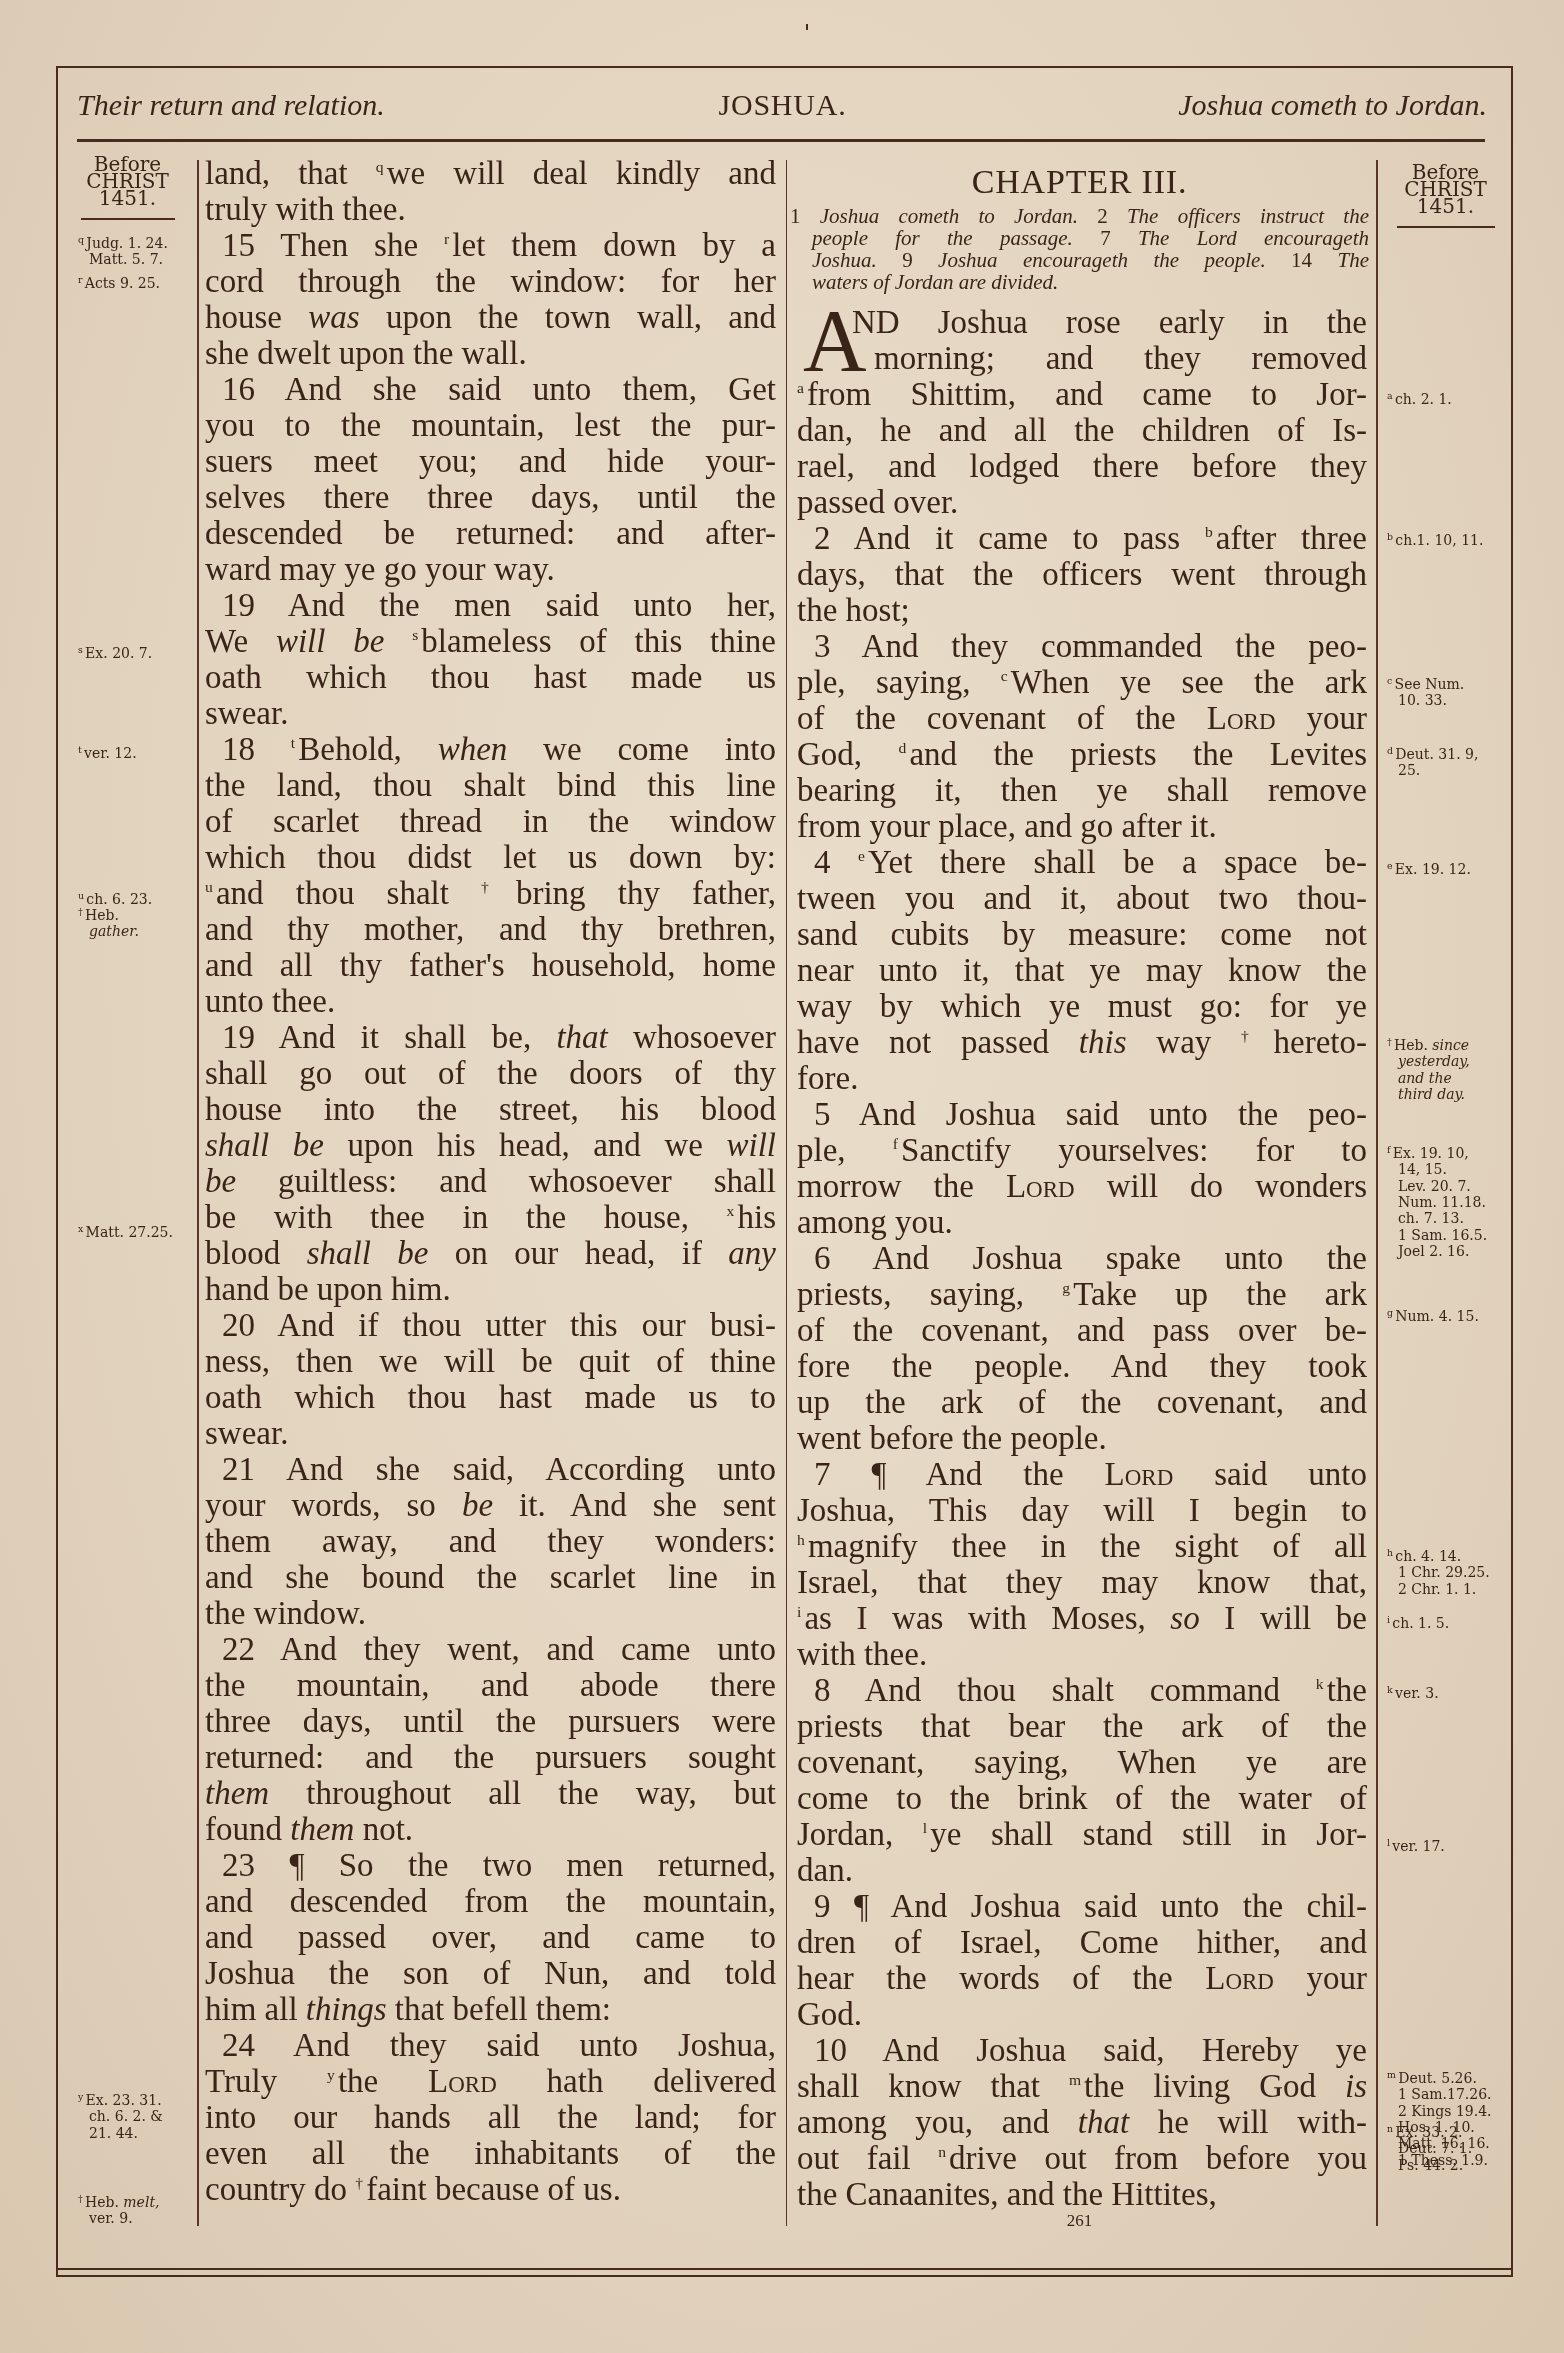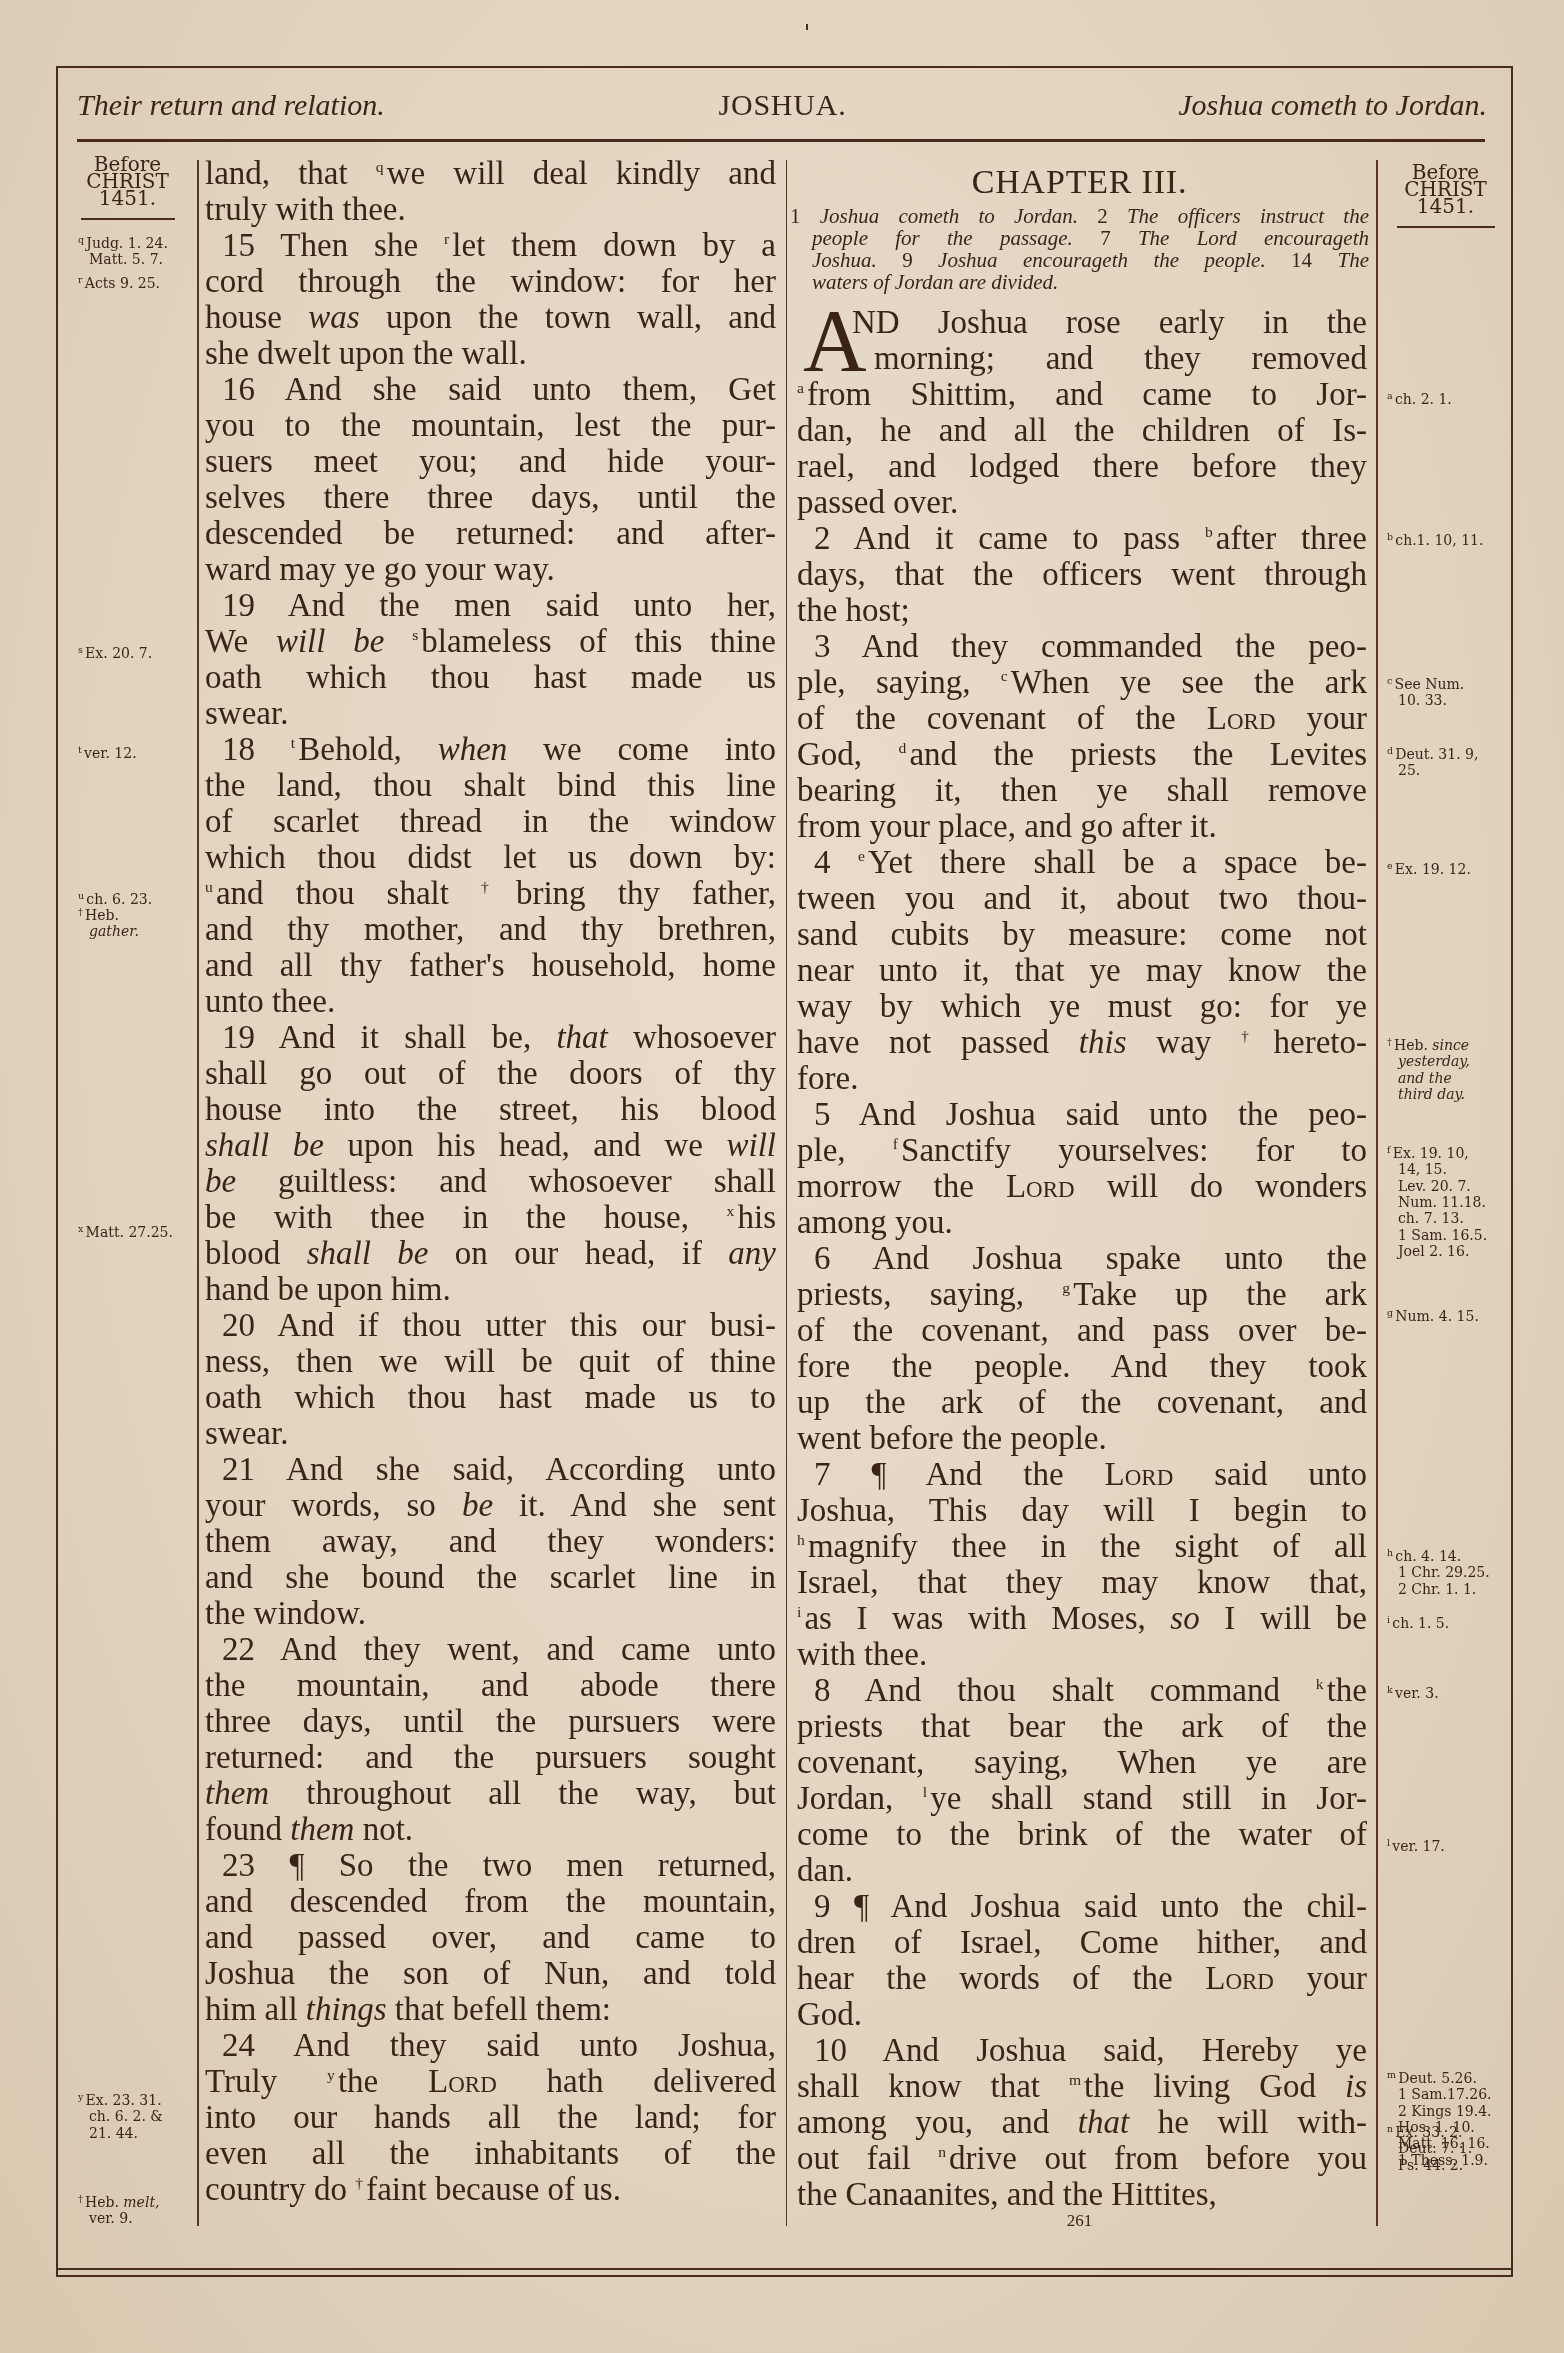--- a/index.html
+++ b/index.html
@@ -273,22 +273,22 @@
     <span class="ln last">went before the people.</span>
     <span class="ln ind">7 ¶ And the <span class="sc">Lord</span> said unto</span>
     <span class="ln">Joshua, This day will I begin to</span>
     <span class="ln"><sup class="n">h</sup>magnify thee in the sight of all</span>
     <span class="ln">Israel, that they may know that,</span>
     <span class="ln"><sup class="n">i</sup>as I was with Moses, <span class="it">so</span> I will be</span>
     <span class="ln last">with thee.</span>
     <span class="ln ind">8 And thou shalt command <sup class="n">k</sup>the</span>
     <span class="ln">priests that bear the ark of the</span>
     <span class="ln">covenant, saying, When ye are</span>
+    <span class="ln">come to the brink of the water of</span>
     <span class="ln">Jordan, <sup class="n">l</sup>ye shall stand still in Jor-</span>
-    <span class="ln">come to the brink of the water of</span>
     <span class="ln last">dan.</span>
     <span class="ln ind">9 ¶ And Joshua said unto the chil-</span>
     <span class="ln">dren of Israel, Come hither, and</span>
     <span class="ln">hear the words of the <span class="sc">Lord</span> your</span>
     <span class="ln last">God.</span>
     <span class="ln ind">10 And Joshua said, Hereby ye</span>
     <span class="ln">shall know that <sup class="n">m</sup>the living God <span class="it">is</span></span>
     <span class="ln">among you, and <span class="it">that</span> he will with-</span>
     <span class="ln">out fail <sup class="n">n</sup>drive out from before you</span>
     <span class="ln last">the Canaanites, and the Hittites,</span>

